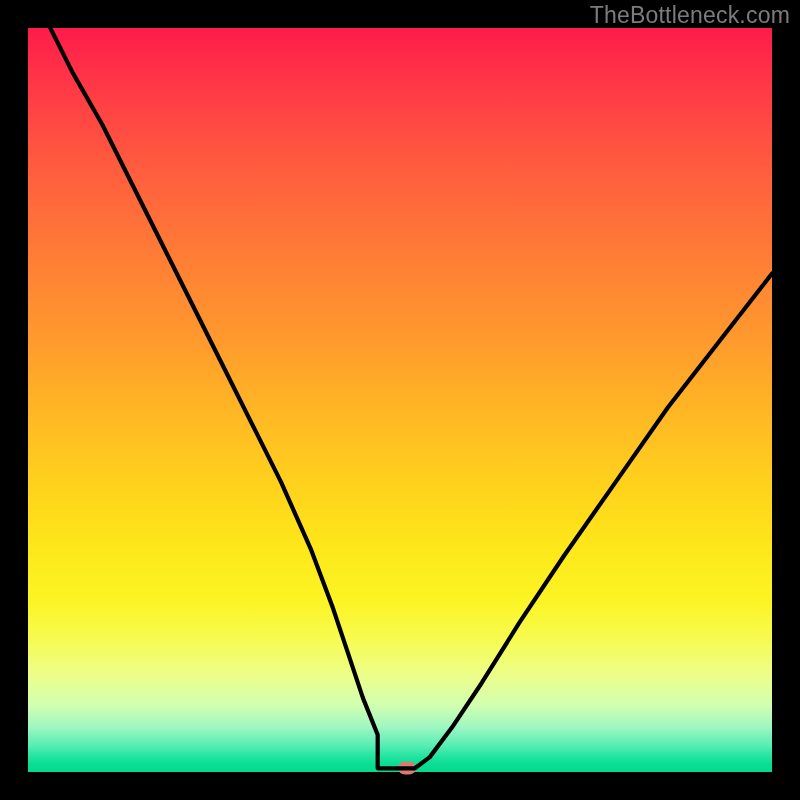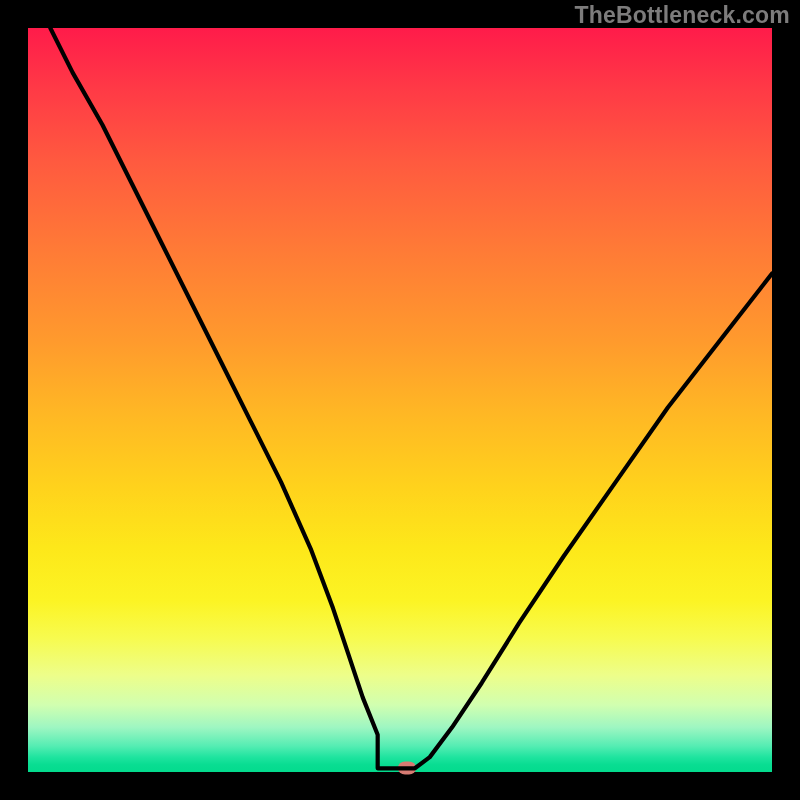--- a/index.html
+++ b/index.html
@@ -16,21 +16,21 @@
     width: 800px;
     height: 800px;
     background: #000;
   }
   .watermark {
     position: absolute;
     top: 2px;
     right: 10px;
     color: #7d7c7c;
     font-size: 23px;
-    font-weight: 700;
+    font-weight: 400;
     letter-spacing: 0.2px;
     z-index: 50;
     user-select: none;
     margin-left: 40px;
   }
   .plot-area {
     position: absolute;
     left: 28px;
     top: 28px;
     width: 744px;

